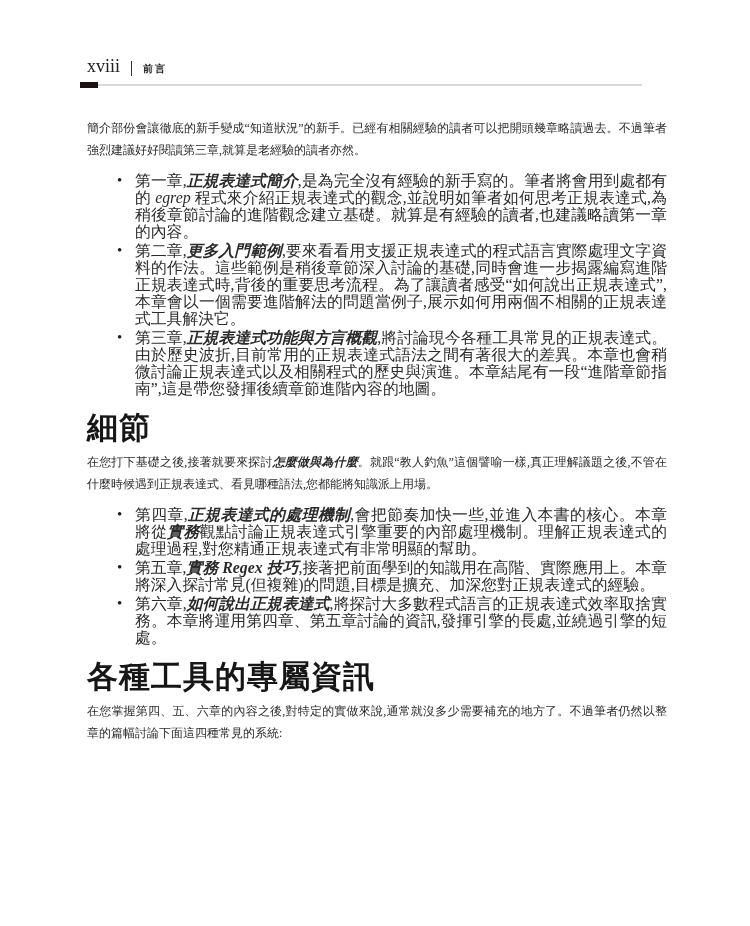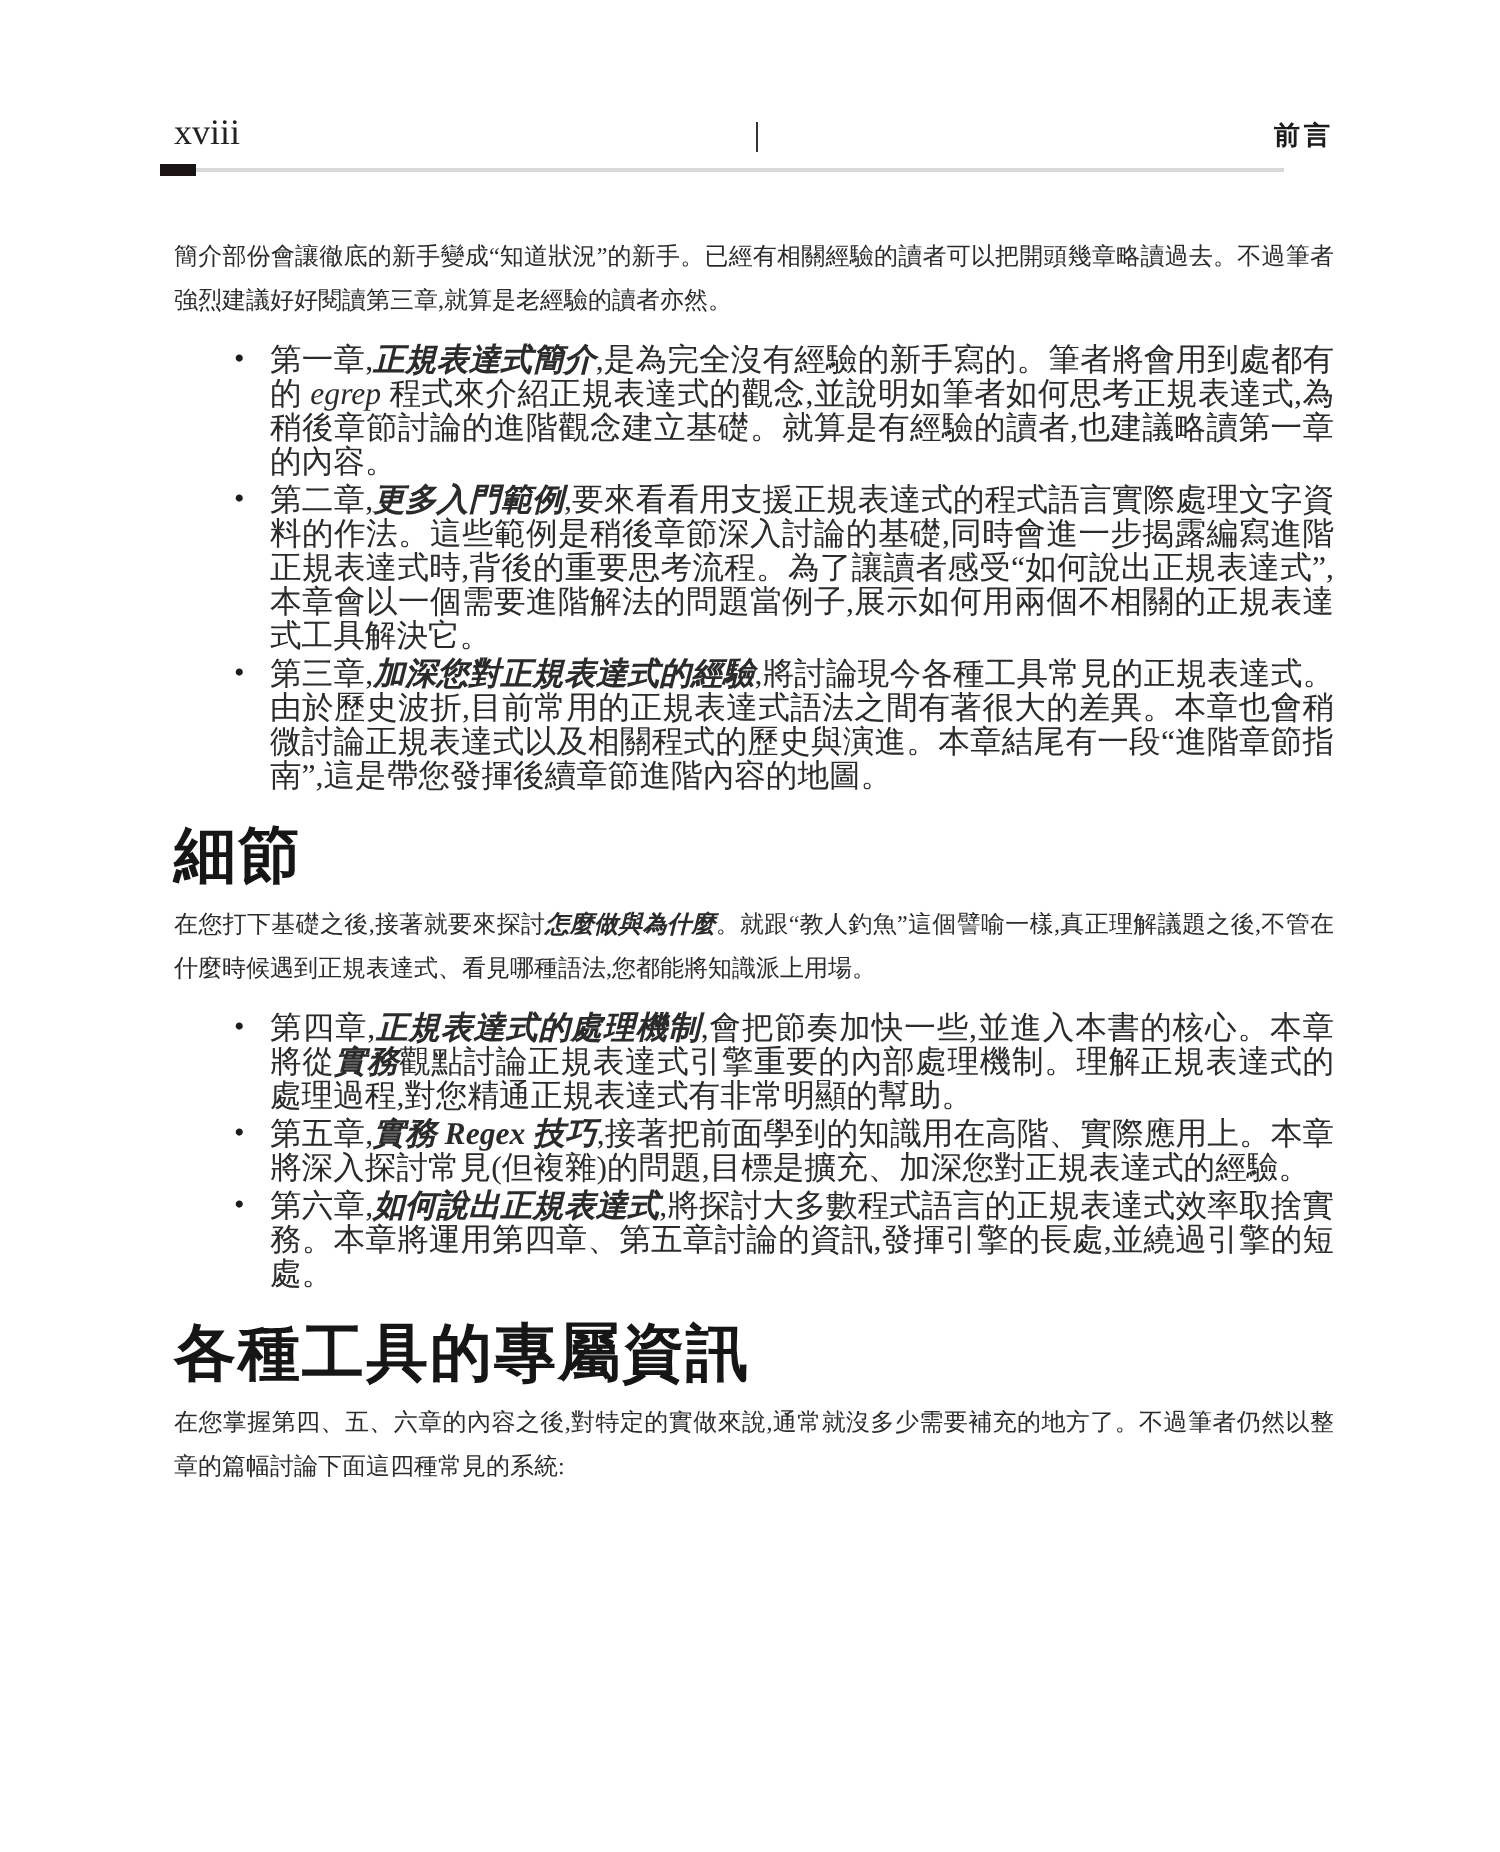--- a/index.html
+++ b/index.html
@@ -12,39 +12,38 @@
   }
   .page {
     box-sizing: border-box;
     width: 750px; height: 926px;
     padding: 56px 83px 0 87px;
   }
   
   .running-header {
     display: flex; align-items: baseline;
     height: 24px;
-    justify-content: space-between;
   }
   .page-number {
     font-family: "Liberation Serif", "DejaVu Serif", serif;
     font-size: 18px; color: #222;
   }
   .header-sep {
     display: inline-block;
     width: 1px; height: 15px;
     background: #333;
     margin: 0 11px;
     align-self: center;
     overflow: hidden;
     color: transparent;
     font-size: 1px;
   }
   .header-title {
     font-family: Liberation Sans, sans-serif;
-    font-weight: 700; font-size: 13px; color: #1c1c1c;
+    font-weight: 700; font-size: 10px; color: #1c1c1c;
     letter-spacing: 2px;
   }
   .header-rule-wrap {
     position: relative;
     margin-left: -7px;
     width: 562px;
     height: 8px;
     margin-top: 2px;
   }
   .header-rule {
@@ -113,21 +112,21 @@
   <div class="header-rule-wrap">
     <div class="header-rule"></div>
     <div class="header-marker"></div>
   </div>
 
   <div class="doc-body">
       <p class="para"><span>簡介部份會讓徹底的新手變成“知道狀況”的新手。已經有相關經驗的讀者可以把開頭幾章略讀過去。不過筆者強烈建議好好閱讀第三章,就算是老經驗的讀者亦然。</span></p>
       <ul>
         <li><span>第一章,</span><span class="em">正規表達式簡介</span><span>,是為完全沒有經驗的新手寫的。筆者將會用到處都有的 </span><span class="it">egrep</span><span> 程式來介紹正規表達式的觀念,並說明如筆者如何思考正規表達式,為稍後章節討論的進階觀念建立基礎。就算是有經驗的讀者,也建議略讀第一章的內容。</span></li>
         <li><span>第二章,</span><span class="em">更多入門範例</span><span>,要來看看用支援正規表達式的程式語言實際處理文字資料的作法。這些範例是稍後章節深入討論的基礎,同時會進一步揭露編寫進階正規表達式時,背後的重要思考流程。為了讓讀者感受“如何說出正規表達式”,本章會以一個需要進階解法的問題當例子,展示如何用兩個不相關的正規表達式工具解決它。</span></li>
-        <li><span>第三章,</span><span class="em">加深您對正規表達式的經驗</span><span>,將討論現今各種工具常見的正規表達式。由於歷史波折,目前常用的正規表達式語法之間有著很大的差異。本章也會稍微討論正規表達式以及相關程式的歷史與演進。本章結尾有一段“進階章節指南”,這是帶您發揮後續章節進階內容的地圖。</span></li>
+        <li><span>第三章,</span><span class="em">正規表達式功能與方言概觀</span><span>,將討論現今各種工具常見的正規表達式。由於歷史波折,目前常用的正規表達式語法之間有著很大的差異。本章也會稍微討論正規表達式以及相關程式的歷史與演進。本章結尾有一段“進階章節指南”,這是帶您發揮後續章節進階內容的地圖。</span></li>
       </ul>
       <h2><span>細節</span></h2>
       <p class="para-tight"><span>在您打下基礎之後,接著就要來探討</span><span class="em">怎麼做與為什麼</span><span>。就跟“教人釣魚”這個譬喻一樣,真正理解議題之後,不管在什麼時候遇到正規表達式、看見哪種語法,您都能將知識派上用場。</span></p>
       <ul>
         <li><span>第四章,</span><span class="em">正規表達式的處理機制</span><span>,會把節奏加快一些,並進入本書的核心。本章將從</span><span class="em">實務</span><span>觀點討論正規表達式引擎重要的內部處理機制。理解正規表達式的處理過程,對您精通正規表達式有非常明顯的幫助。</span></li>
         <li><span>第五章,</span><span class="em">實務 </span><span class="em it">Regex</span><span class="em"> 技巧</span><span>,接著把前面學到的知識用在高階、實際應用上。本章將深入探討常見(但複雜)的問題,目標是擴充、加深您對正規表達式的經驗。</span></li>
         <li><span>第六章,</span><span class="em">如何說出正規表達式</span><span>,將探討大多數程式語言的正規表達式效率取捨實務。本章將運用第四章、第五章討論的資訊,發揮引擎的長處,並繞過引擎的短處。</span></li>
       </ul>
       <h2><span>各種工具的專屬資訊</span></h2>
       <p class="para-tight"><span>在您掌握第四、五、六章的內容之後,對特定的實做來說,通常就沒多少需要補充的地方了。不過筆者仍然以整章的篇幅討論下面這四種常見的系統:</span></p>

